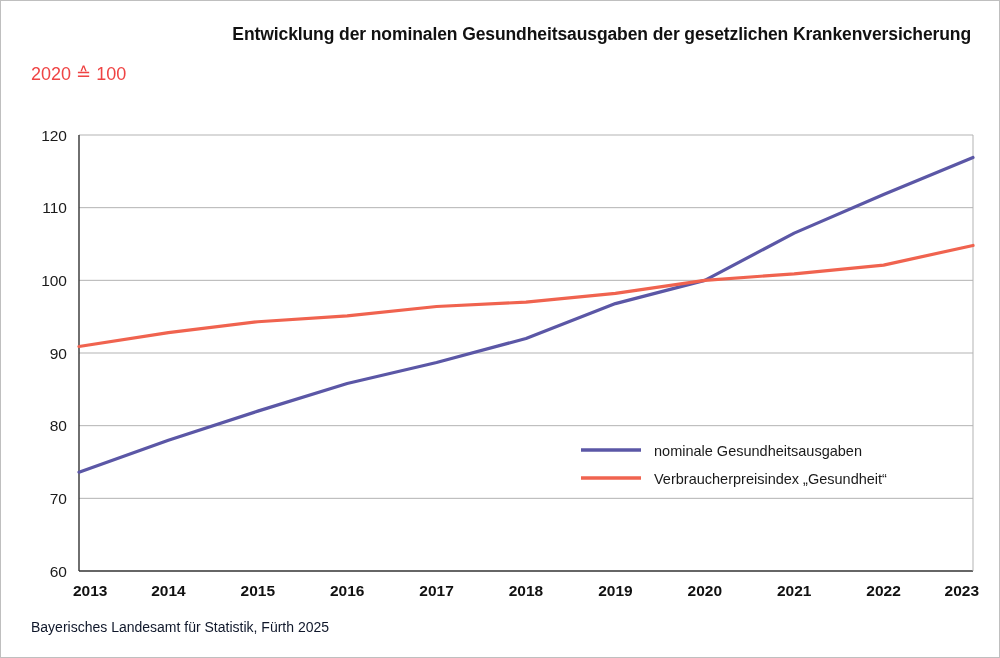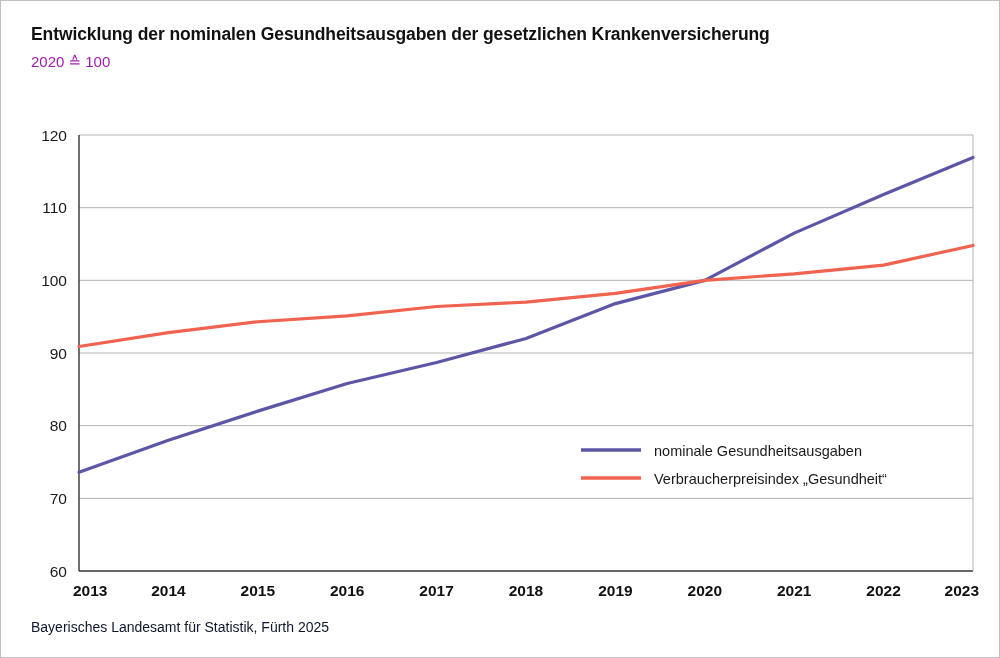--- a/index.html
+++ b/index.html
@@ -27,27 +27,28 @@
     left: 30px;
     top: 22px;
     width: 940px;
   }
   .title-line {
     font-size: 17.5px;
     font-weight: bold;
     line-height: 1.33;
     color: #111111;
     letter-spacing: -0.1px;
+    text-align: right;
   }
   .subtitle-line {
-    font-size: 15px;
+    font-size: 18px;
     font-weight: normal;
     line-height: 1.33;
-    color: #a21caf;
-    margin-top: 6px;
+    color: #ef4444;
+    margin-top: 17px;
   }
   .chart-area {
     position: absolute;
     left: 0;
     top: 0;
     width: 1000px;
     height: 658px;
   }
   .footnote {
     position: absolute;

